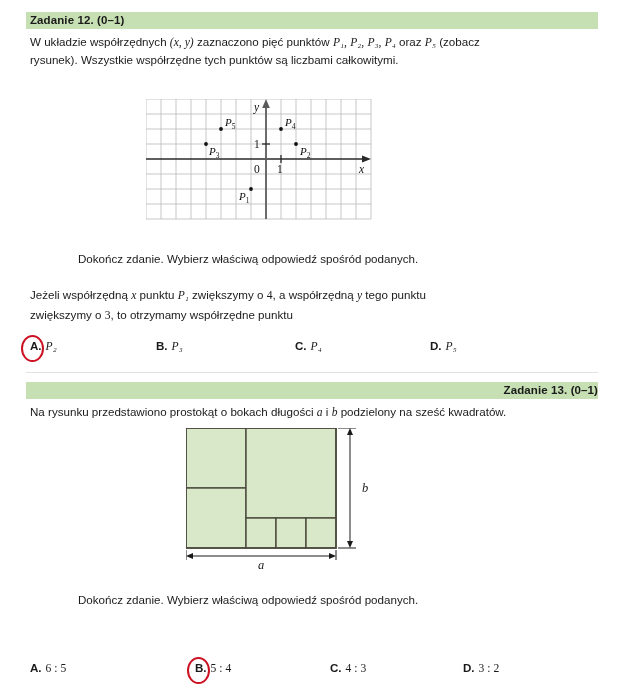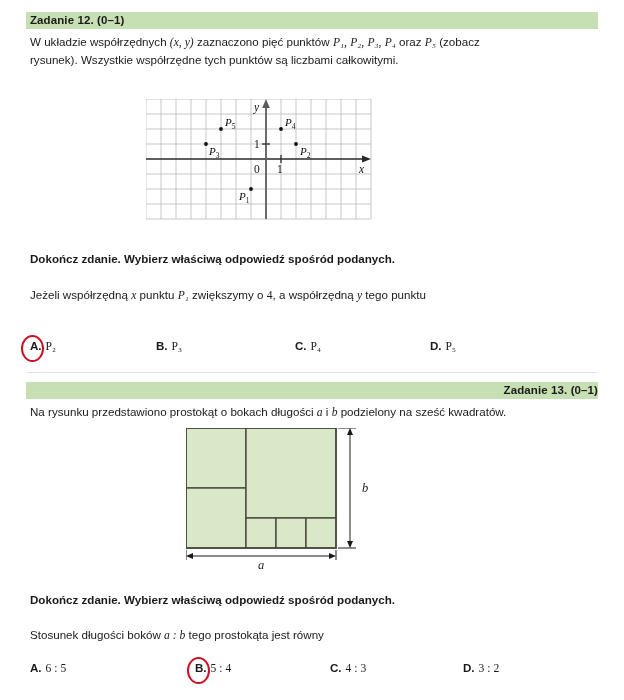--- a/index.html
+++ b/index.html
@@ -37,40 +37,41 @@
     letter-spacing: 0.1px;
   }
 
   .para {
     position: absolute;
     left: 30px;
     width: 500px;
     font-size: 11.6px;
     line-height: 18px;
   }
-  .para.bold { font-weight: bold; }
+  .para.bold { font-weight: normal; margin-left: 48px; }
 
   .mi { font-family: "Liberation Serif", serif; font-style: italic; }
   .mn { font-family: "Liberation Serif", serif; font-style: normal; }
 
   
   .answers {
     position: absolute;
     left: 30px;
     width: 570px;
     height: 18px;
   }
   .ans {
     position: absolute;
     font-size: 11.6px;
     white-space: nowrap;
   }
   .ans .letter { font-weight: bold; }
   .ans .val {
     font-family: "Liberation Serif", serif;
+    font-style: italic;
     margin-left: 4px;
   }
   .ans .val.plain { font-style: normal; }
   .circle-mark {
     position: absolute;
     border: 2.4px solid #cc1122;
     border-radius: 50%;
     width: 19px;
     height: 23px;
     pointer-events: none;
@@ -190,20 +191,24 @@
     <span>Jeżeli współrzędną</span>
     <span class="mi">x</span>
     <span>punktu</span>
     <span class="mi">P₁</span>
     <span>zwiększymy o</span>
     <span class="mn">4</span><span>, a współrzędną</span>
     <span class="mi">y</span>
     <span>tego punktu</span>
   </div>
 
+  <div class="para" style="top:306px; width:520px;">
+    <span>zwiększymy o</span>
+    <span class="mn">3</span><span>, to otrzymamy współrzędne punktu</span>
+  </div>
 
   <div class="answers" style="top:339px;">
     <div class="ans" style="left:0px;">
       <span class="letter">A.</span><span class="val">P₂</span>
     </div>
     <div class="ans" style="left:126px;">
       <span class="letter">B.</span><span class="val">P₃</span>
     </div>
     <div class="ans" style="left:265px;text-align:right;">
       <span class="letter">C.</span><span class="val">P₄</span>
@@ -255,25 +260,20 @@
       </g>
       <polygon points="0,128 7,125 7,131" fill="#1a1a1a"></polygon>
       <polygon points="150,128 143,125 143,131" fill="#1a1a1a"></polygon>
     </svg>
   </div>
 
   <div style="position:absolute; left:258px; top:558px; font-family:'Liberation Serif', serif; font-style:italic; font-size:12.5px;">a</div>
 
   <div class="para bold" style="top:591px;">Dokończ zdanie. Wybierz właściwą odpowiedź spośród podanych.</div>
 
-  <div class="para" style="top:626px; width:520px;">
-    <span>Stosunek długości boków</span>
-    <span class="mi">a : b</span>
-    <span>tego prostokąta jest równy</span>
-  </div>
 
   <div class="answers" style="top:661px;">
     <div class="ans" style="left:0px;">
       <span class="letter">A.</span><span class="val plain">6 : 5</span>
     </div>
     <div class="ans" style="left:165px;">
       <span class="letter">B.</span><span class="val plain">5 : 4</span>
     </div>
     <div class="ans" style="left:300px;">
       <span class="letter">C.</span><span class="val plain">4 : 3</span>

